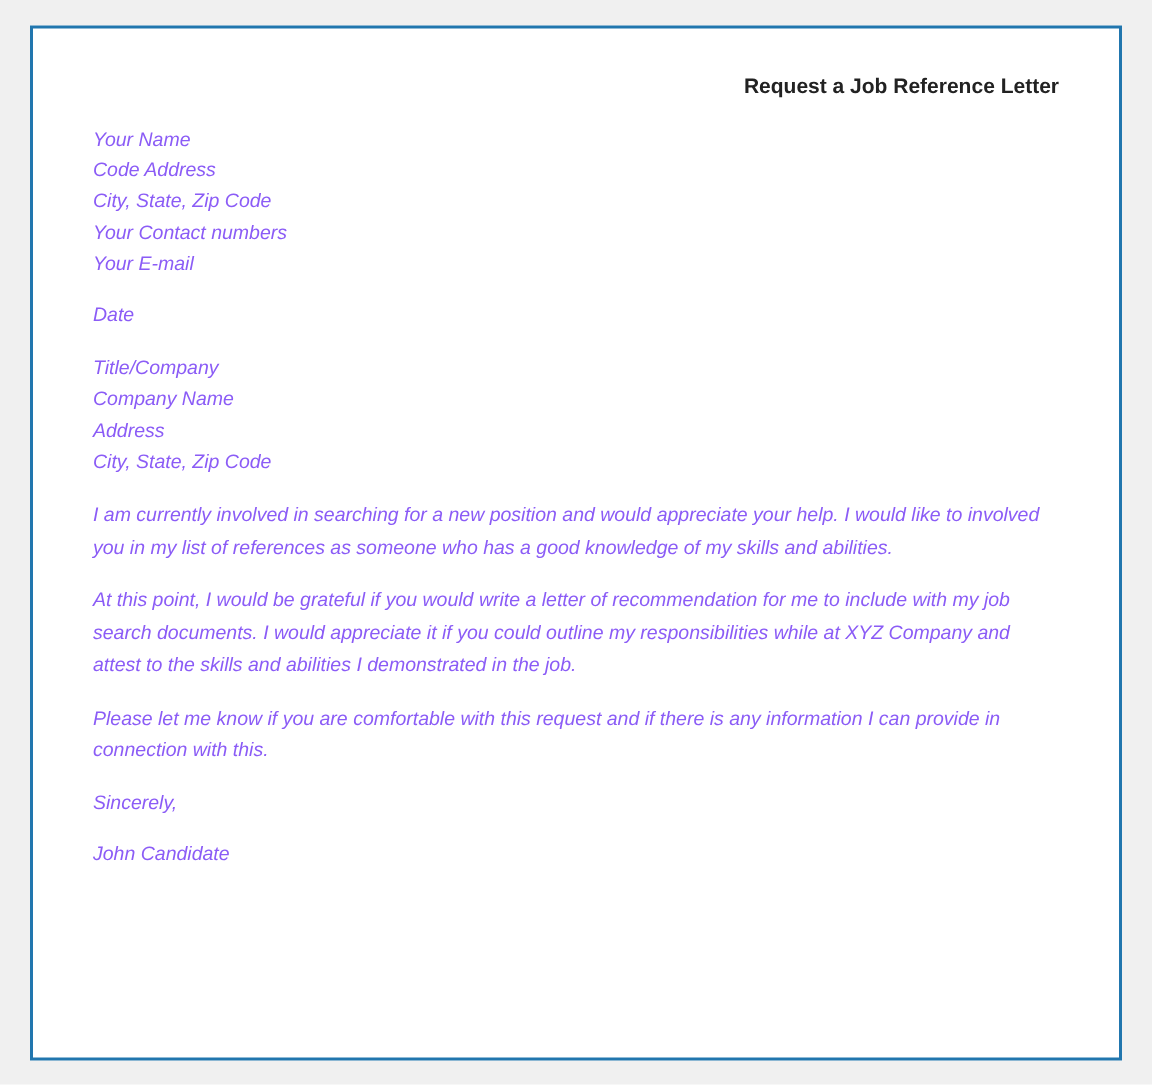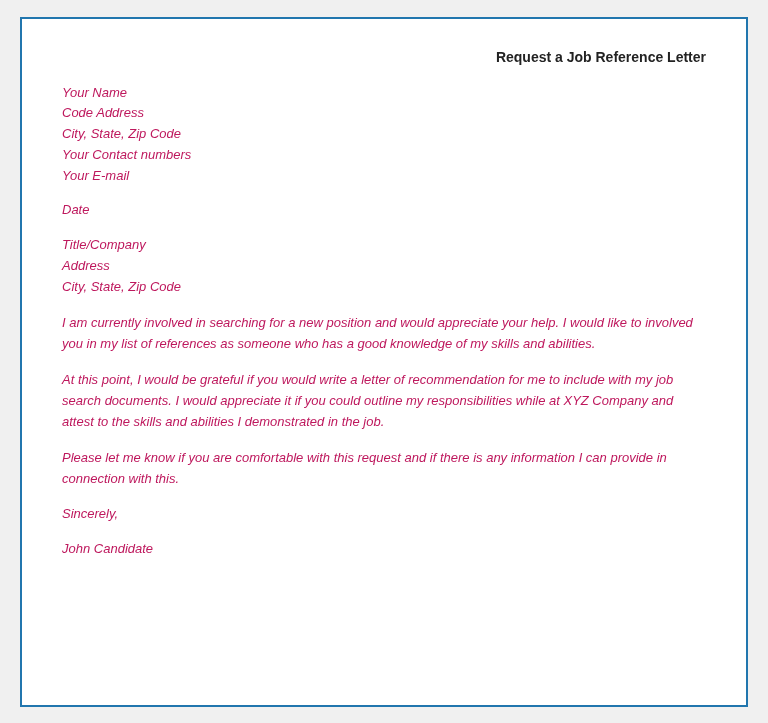--- a/index.html
+++ b/index.html
@@ -31,21 +31,21 @@
       text-align: right;
       font-size: 14px;
       font-weight: bold;
       color: #222;
       margin-bottom: 18px;
       font-style: normal;
     }
 
     .letter-body {
       font-size: 13px;
-      color: #be185d;
+      color: #8b5cf6;
       font-style: italic;
       line-height: 1.55;
     }
 
     .block {
       margin-bottom: 14px;
     }
 
     .block p {
       margin: 0;
@@ -72,20 +72,21 @@
       <p>Your Contact numbers</p>
       <p>Your E-mail</p>
     </div>
 
     <div class="block">
       <p>Date</p>
     </div>
 
     <div class="block">
       <p>Title/Company</p>
+      <p>Company Name</p>
       <p>Address</p>
       <p>City, State, Zip Code</p>
     </div>
 
 
     <div class="paragraph">I am currently involved in searching for a new position and would appreciate your help. I would like to involved you in my list of references as someone who has a good knowledge of my skills and abilities.</div>
     <div class="paragraph">At this point, I would be grateful if you would write a letter of recommendation for me to include with my job search documents. I would appreciate it if you could outline my responsibilities while at XYZ Company and attest to the skills and abilities I demonstrated in the job.</div>
     <div class="paragraph">Please let me know if you are comfortable with this request and if there is any information I can provide in connection with this.</div>
 
     <div class="block">

